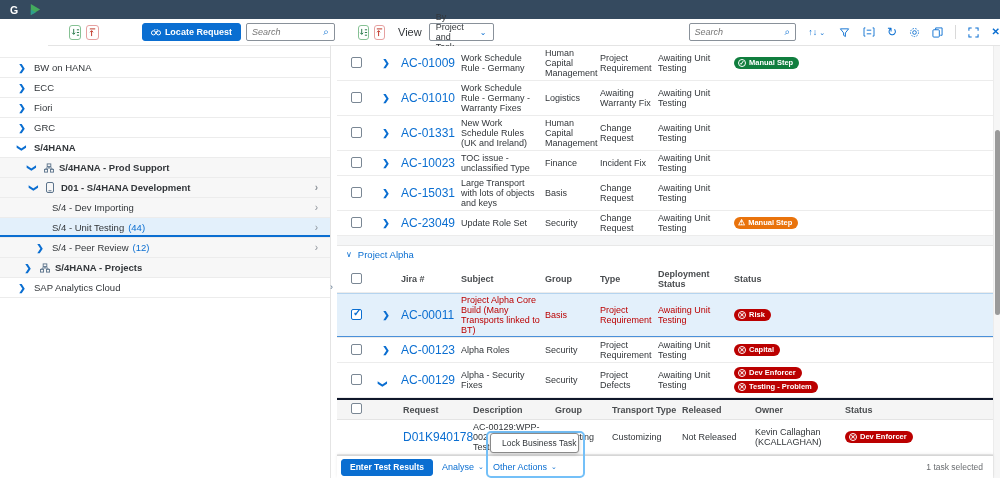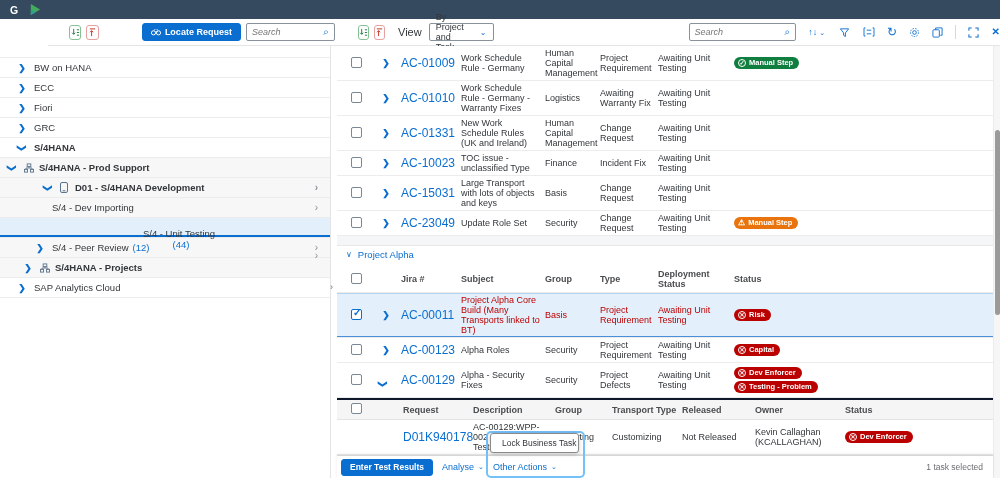--- a/index.html
+++ b/index.html
@@ -33,21 +33,21 @@
   .select{height:18px;border:1px solid #89919a;border-radius:2px;display:flex;align-items:center;font-size:9px;color:#32363a;padding:0 6px;gap:14px;cursor:pointer;background:#fff;}
   .select .car{color:#0a6ed1;font-size:8px;}
   .vsep{width:1px;height:14px;background:#d9d9d9;margin:0 2px;}
 
   
   .lpanel{position:absolute;top:46px;left:0;width:331px;bottom:0;background:#fff;border-right:1px solid #e4e4e4;overflow:hidden;}
   .tree{margin-top:11px;border-top:1px solid #ececec;}
   .tree-row{height:20px;display:flex;align-items:center;border-bottom:1px solid #ececec;font-size:9.5px;color:#32363a;cursor:pointer;background:#fff;}
   .tree-row.gray{background:#f7f7f7;}
   .tree-row.bold{font-weight:bold;}
-  .tree-row.sel{background:#e3f0fb;box-shadow:inset 0 -2px 0 #0a6ed1;flex-direction:column;}
+  .tree-row.sel{background:#e3f0fb;box-shadow:inset 0 -2px 0 #0a6ed1;}
   .tchev{width:24px;text-align:center;color:#0a6ed1;font-size:9px;font-weight:bold;flex:none;display:inline-block;}
   .tchev.open{transform:rotate(90deg);}
   .tchev.blank{visibility:hidden;}
   .ticon{width:15px;flex:none;display:flex;align-items:center;color:#5b738b;}
   .tcount{color:#0a6ed1;margin-left:4px;}
   .tnav{margin-left:auto;margin-right:12px;color:#8b9198;font-size:10px;}
 
   
   .splitter{position:absolute;top:46px;left:331px;width:6px;bottom:0;background:#fff;}
   .grip{position:absolute;top:236px;left:-1px;color:#5b738b;font-size:9px;cursor:col-resize;}
@@ -257,33 +257,33 @@
           <span>Fiori</span>
         </div>
         <div class="tree-row" style="padding-left: 10px;">
           <span class="tchev">❯</span>
           <span>GRC</span>
         </div>
         <div class="tree-row bold" style="padding-left: 10px;">
           <span class="tchev open">❯</span>
           <span>S/4HANA</span>
         </div>
-        <div class="tree-row gray bold" style="padding-left: 0; align-items: center;">
+        <div class="tree-row gray bold" style="padding-left: 20px; align-items: center;">
           <span class="tchev open">❯</span>
           <span class="ticon">
             <svg width="10" height="10" viewBox="0 0 11 11">
               <rect x="3.5" y="1" width="4" height="3" fill="none" stroke="#5b738b"></rect>
               <rect x="0.5" y="7" width="3.4" height="3" fill="none" stroke="#5b738b"></rect>
               <rect x="7.1" y="7" width="3.4" height="3" fill="none" stroke="#5b738b"></rect>
               <path d="M5.5 4v1.5M2.2 7V5.5h6.6V7" fill="none" stroke="#5b738b"></path>
             </svg>
           </span>
           <span>S/4HANA - Prod Support</span>
         </div>
-        <div class="tree-row gray bold" style="padding-left: 36px;">
+        <div class="tree-row gray bold" style="padding-left: 22px;">
           <span class="tchev open">❯</span>
           <span class="ticon">
             <svg width="8" height="11" viewBox="0 0 8 11">
               <rect x="0.5" y="0.5" width="7" height="10" rx="1.5" fill="none" stroke="#5b738b"></rect>
               <line x1="2.5" y1="8.8" x2="5.5" y2="8.8" stroke="#5b738b"></line>
             </svg>
           </span>
           <span>D01 - S/4HANA Development</span>
           <span class="tnav">›</span>
         </div>

